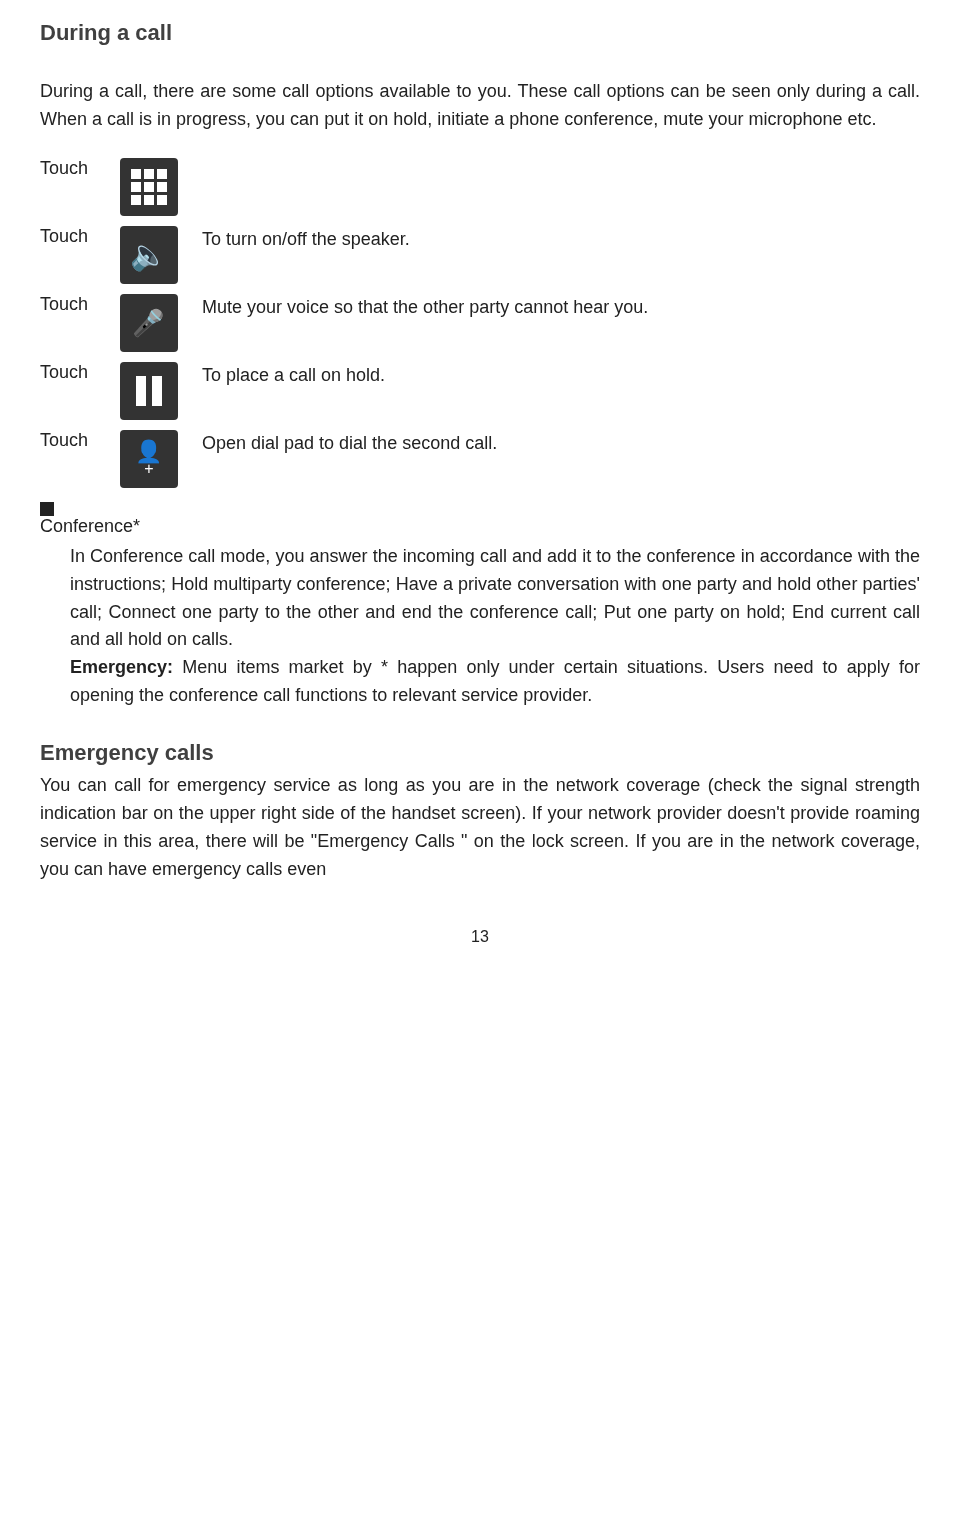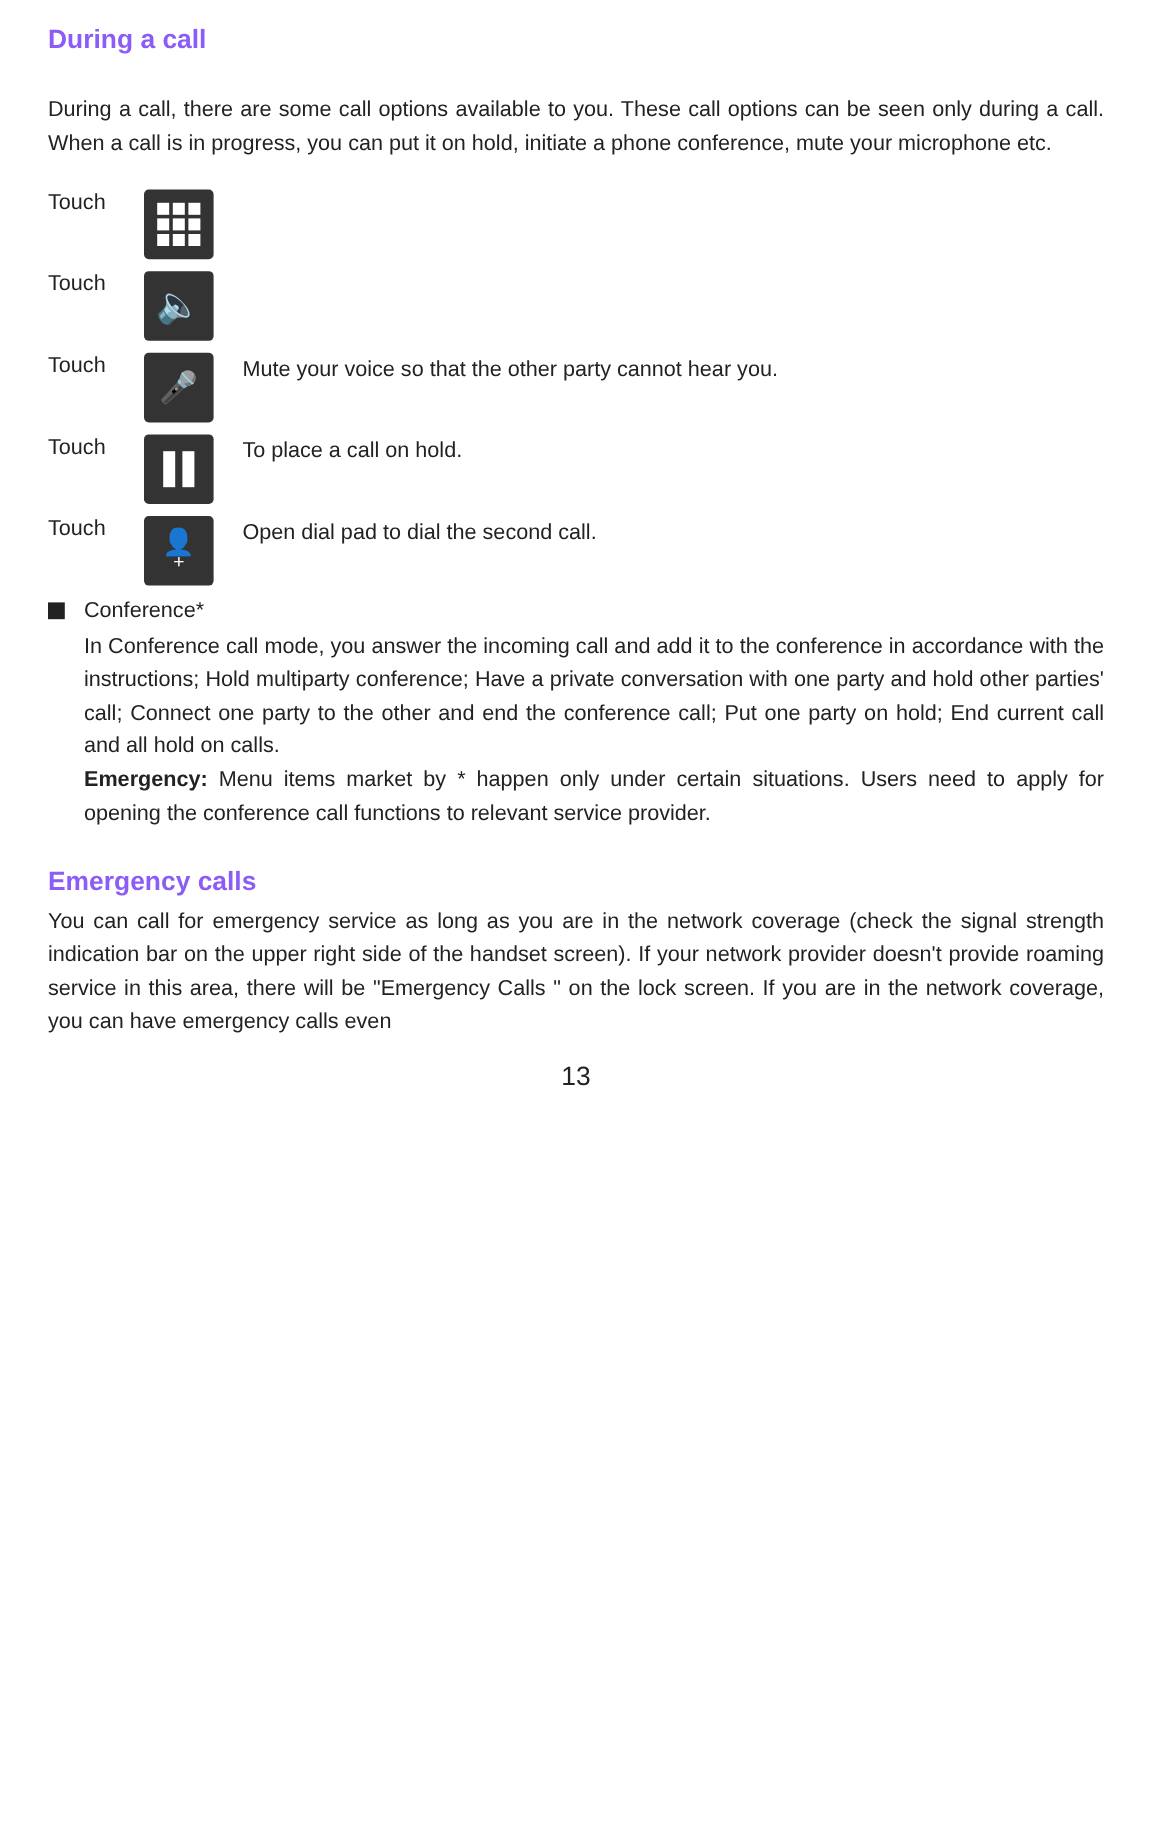--- a/index.html
+++ b/index.html
@@ -8,21 +8,21 @@
       background: #ffffff;
       font-family: Arial, sans-serif;
       font-size: 18px;
       color: #222;
       width: 960px;
       min-height: 1537px;
       padding: 20px 40px 40px 40px;
     }
 
     .section-title {
-      color: #8b5cf6;
+      color: #404040;
       font-size: 22px;
       font-weight: bold;
       margin-bottom: 6px;
     }
 
     .intro-text {
       text-align: justify;
       line-height: 1.55;
       margin-bottom: 24px;
       font-size: 18px;
@@ -123,20 +123,21 @@
       font-size: 16px;
       line-height: 1;
       margin-top: -2px;
     }
 
     .conference-block {
       display: flex;
       align-items: flex-start;
       margin-bottom: 6px;
       margin-top: 6px;
+      flex-direction: column;
     }
     .bullet-square {
       width: 14px;
       height: 14px;
       background: #222;
       flex-shrink: 0;
       margin-top: 4px;
       margin-right: 16px;
     }
     .conference-title {
@@ -169,22 +170,22 @@
 
     .emergency-desc {
       text-align: justify;
       line-height: 1.55;
       font-size: 18px;
       margin-top: 4px;
     }
 
     .page-number {
       text-align: center;
-      font-size: 22px;
-      margin-top: 18px;
+      font-size: 16px;
+      margin-top: 44px;
       font-weight: normal;
     }
   </style>
 </head>
 <body>
 
 <div>
 
   <div class="section-title">During a call</div>
 
@@ -207,20 +208,21 @@
             <span></span>
         </div>
       </div>
     </div>
 
     <div class="touch-row">
       <span class="touch-label">Touch</span>
       <div class="touch-icon">
         <span class="icon-speaker">🔈</span>
       </div>
+      <span class="touch-desc">To turn on/off the speaker.</span>
     </div>
 
     <div class="touch-row">
       <span class="touch-label">Touch</span>
       <div class="touch-icon">
         <span class="icon-mute">🎤</span>
       </div>
       <span class="touch-desc">Mute your voice so that the other party cannot hear you.</span>
     </div>
 

